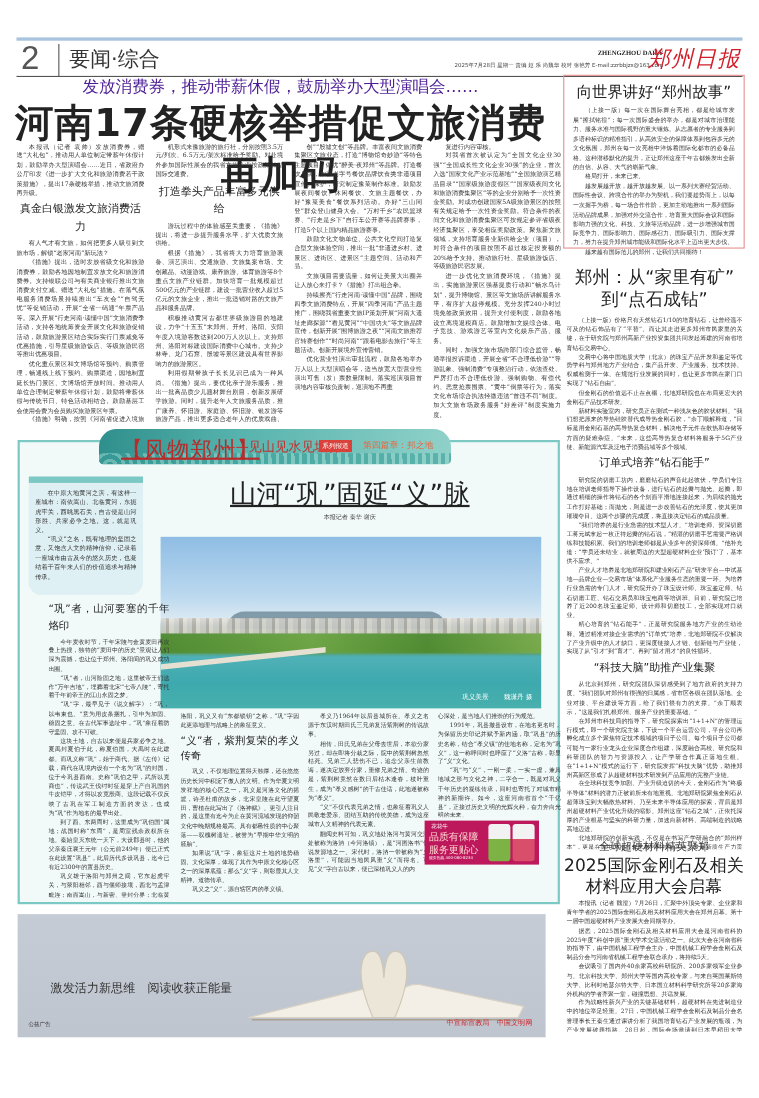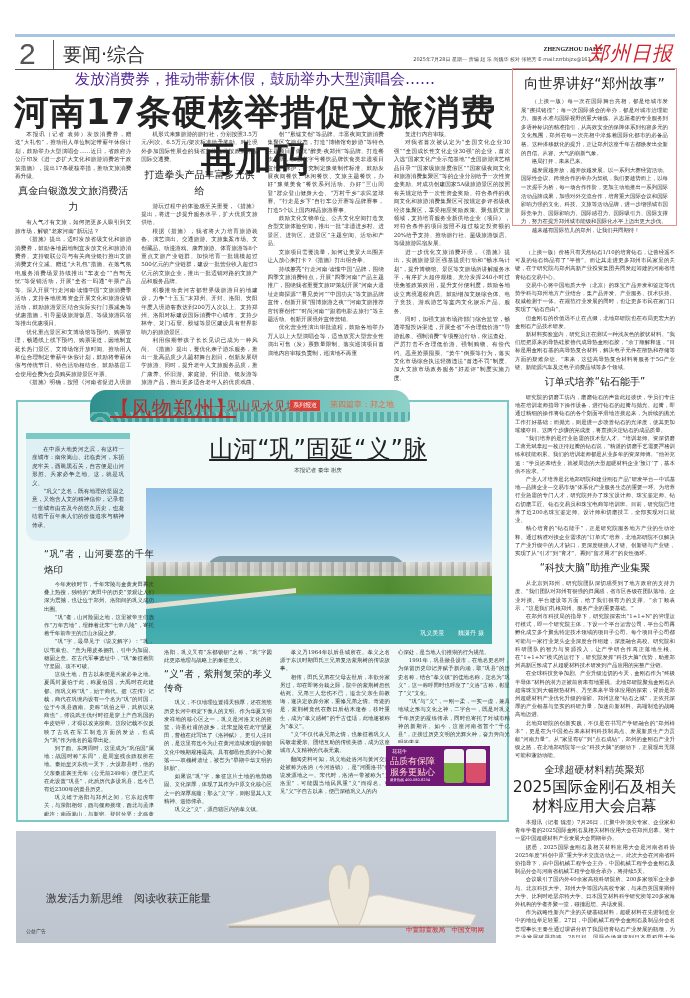--- a/index.html
+++ b/index.html
@@ -67,21 +67,21 @@
 
   .f-col { position: absolute; font-size: 5.4px; line-height: 8.2px; color: #333; text-align: justify; overflow: hidden; margin-left: 18px; }
   .f-col p { text-indent: 2em; }
   .f-left { left: 26px; top: 544px; width: 110px; height: 272px; }
   .f-c1 { left: 146px; top: 648px; width: 108px; height: 168px; }
   .f-c2 { left: 262px; top: 648px; width: 110px; height: 168px; }
   .f-c3 { left: 380px; top: 648px; width: 112px; height: 95px; }
   .f-sub { font-family: "DejaVu Sans", sans-serif; font-size: 9.5px; line-height: 14px; color: #222; margin: 3px 0; text-indent: 0 !important; }
   .f-sub-left { font-family: "DejaVu Sans", sans-serif; font-size: 9.5px; line-height: 16px; color: #222; margin: 2px 0; }
 
-  .ad-small { position: absolute; left: 386px; top: 746px; width: 104px; height: 40px; background: #701a75; color: #fff; overflow: hidden; text-align: right; }
+  .ad-small { position: absolute; left: 386px; top: 746px; width: 104px; height: 40px; background: #be185d; color: #fff; overflow: hidden; text-align: right; }
   .ad-brand { position: absolute; left: 6px; top: 2px; font-size: 5px; color: #fff; font-family: "DejaVu Sans", sans-serif; }
   .ad-line1 { position: absolute; left: 4px; top: 9px; font-size: 9px; font-family: "DejaVu Sans", sans-serif; color: #ffd9d0; }
   .ad-line2 { position: absolute; left: 4px; top: 20px; font-size: 9px; font-family: "DejaVu Sans", sans-serif; color: #ffd9d0; }
   .ad-hotline { position: absolute; left: 4px; top: 32px; font-size: 3.5px; color: #fff; font-family: "DejaVu Sans", sans-serif; }
   .ad-cup1 { position: absolute; left: 58px; top: 3px; width: 20px; height: 34px; background: linear-gradient(180deg,#f2f2f2 0 40%,#7cb344 40%); border-radius: 3px; }
   .ad-cup2 { position: absolute; left: 80px; top: 3px; width: 20px; height: 34px; background: linear-gradient(180deg,#f2f2f2 0 40%,#d94e6a 40%); border-radius: 3px; }
 
   
   .psa { position: absolute; left: 16px; top: 831px; width: 480px; height: 112px; background: linear-gradient(180deg,#c6ccd6,#bfc5cf); }
   .psa-title { position: absolute; left: 44px; top: 22px; font-family: "DejaVu Serif", serif; font-size: 16px; color: #222; }
@@ -143,20 +143,24 @@
   <div class="right-box-title">向世界讲好“郑州故事”</div>
   <div class="right-box-body">
     <p>（上接一版）每一次在国际舞台亮相，都是给城市发展“擦拭铭徨”；每一次国际盛会的举办，都是对城市治理能力、服务水准与国际视野的重大锤炼。从志愿者的专业服务到多语种标识的精准指引，从高效安全的保障体系到包容多元的文化氛围，郑州在每一次亮相中淬炼着国际化都市的必备品格。这种潜移默化的提升，正让郑州这座千年古都焕发出全新的自信、从容、大气的崭新气象。</p>
     <p>格局打开，未来已来。</p>
     <p>越发展越开放，越开放越发展。以一系列大赛经贸活动、国际性会议、跨境合作的举办为契机，我们要趁势而上，以每一次握手为桥，每一场合作作阶，更加主动地推出一系列国际活动品牌成果，加强对外交流合作，培育重大国际会议和国际影响力强的文化、科技、文旅等活动品牌，进一步增强城市国际竞争力、国际影响力、国际感召力、国际吸引力、国际支撑力，努力在提升郑州城市能级和国际化水平上迈出更大步伐。</p>
     <p>越来越有国际范儿的郑州，让我们共同期待！</p>
   </div>
 </aside>
 
 <article class="side-article">
+  <div class="side-title">
+    <div>郑州：从“家里有矿”</div>
+    <div>到“点石成钻”</div>
+  </div>
   <div class="side-body">
     <p>（上接一版）价格只有天然钻石1/10的培育钻石，让曾经遥不可及的钻石饰品有了“平替”。而让其走进更多郑州市民家里的关键，在于研究院与郑州高新产业投资集团共同发起筹建的河南省培育钻石交易中心。</p>
     <p>交易中心将中国地质大学（北京）的珠宝产品开发和鉴定等优势学科与郑州地方产业结合，集产品开发、产业服务、技术扶持、权威检测于一体。在规范行业发展的同时，也让更多市民在家门口实现了“钻石自由”。</p>
     <p>但金刚石的价值远不止在点缀，北地郑研院也在布局更宏大的金刚石产品技术研发。</p>
     <p>新材料实验室内，研究员正在测试一种浅灰色的胶状材料。“我们想把原来的导热硅胶替代成导热金刚石胶，”余丁顺解释道，“目标是用金刚石基的高导热复合材料，解决电子元件在散热和存储等方面的疑难杂症。”未来，这些高导热复合材料将服务于5G产业链、新能源汽车及泛电子消费品域等多个领域。</p>
     <div class="side-sub">订单式培养“钻石能手”</div>
     <p>研究院的切磨工坊内，磨磨钻石的声音此起彼伏，学员们专注地在培训老师指导下操作设备，进行钻石的起瓣与抛光。起瓣，即通过精细的操作将钻石的各个刻面平滑地连接起来，为后续的抛光工作打好基础；而抛光，则是进一步改善钻石的光泽度，使其更加璀璨夺目。这两个步骤的完成度，将直接决定钻石的成品质量。</p>
     <p>“我们培养的是行业急需的技术型人才。”培训老师、资深切磨工蒋元斌拿起一枚正待起瓣的钻石说，“精湛的切磨手艺需要严格训练和技能积累。我们的培训老师都是从业多年的资深师傅。”他补充道：“学员还未结业，就被周边的大型超硬材料企业‘预订’了，基本供不应求。”</p>
     <p>产业人才培养是北地郑研院和建业刚石产品“研发平台—中试基地—品牌企业—交易市场”体系化产业服务生态的重要一环。为培养行业急需的专门人才，研究院开办了珠宝设计师、珠宝鉴定师、钻石切磨工匠、钻石交易员和珠宝电商等培训班。目前，研究院已培养了近200名珠宝鉴定师、设计师和切磨技工，全部实现对口就业。</p>
     <p>精心培育的“钻石能手”，正是研究院服务地方产业的生动诠释。通过精准对接企业需求的“订单式”培养，北地郑研院不仅解决了产业升级中的人才缺口，更深度链接人才链、创新链与产业链，实现了从“引才”到“育才”、再到“留才用才”的良性循环。</p>

